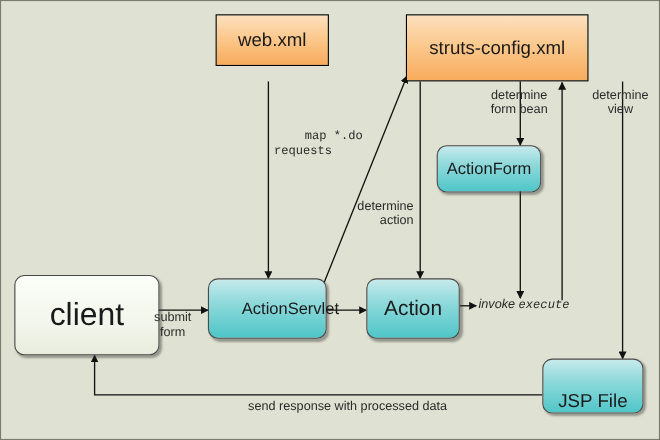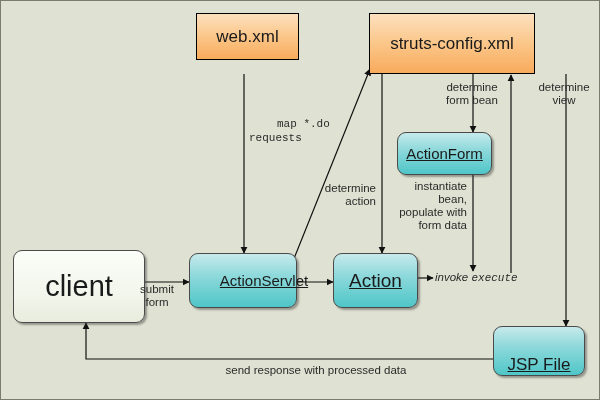--- a/index.html
+++ b/index.html
@@ -37,21 +37,20 @@
   .node-xml {
     border: 1.5px solid #000000;
     background: linear-gradient(to bottom, #fde0bf 0%, #fbc98e 45%, #f8ab5c 100%);
     font-size: 17px;
   }
   .node-teal {
     border: 1.5px solid #4a4a4a;
     border-radius: 9px;
     background: linear-gradient(to bottom, #c7eaec 0%, #8fd9db 40%, #4fc6c8 100%);
     box-shadow: 2px 2px 2px rgba(60,60,60,0.45);
-    text-decoration: underline;
   }
   .node-white {
     border: 1.5px solid #4a4a4a;
     border-radius: 9px;
     background: linear-gradient(to bottom, #fbfdf8 0%, #f3f6ec 60%, #e8ecdd 100%);
     box-shadow: 2px 2px 2px rgba(60,60,60,0.45);
   }
   .lbl {
     position: absolute;
     font-size: 11.5px;
@@ -136,23 +135,20 @@
 
   <div class="lbl right" style="left:301px; top:181px; width:74px;">determine
 action</div>
 
   <div class="lbl center" style="left:412px; top:80px; width:118px;">determine
 form bean</div>
 
   <div class="lbl center" style="left:527px; top:80px; width:72px;">determine
 view</div>
 
-  <div class="lbl right" style="left:386px; top:179px; width:80px;">instantiate bean,
-populate with
-form data</div>
 
   <div class="lbl center" style="left:126px; top:282px; width:60px;">submit
 form</div>
 
   <div class="lbl left mixed" style="left:434px; top:270px;"><span>invoke </span><span class="mono">execute</span></div>
 
   <div class="lbl center" style="left:180px; top:363px; width:270px;">send response with processed data</div>
 
 </div>
 

